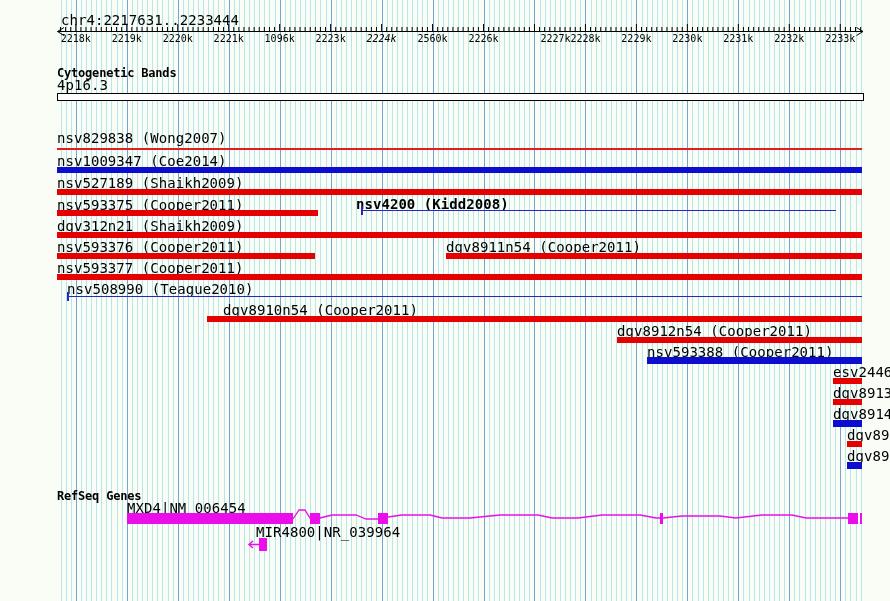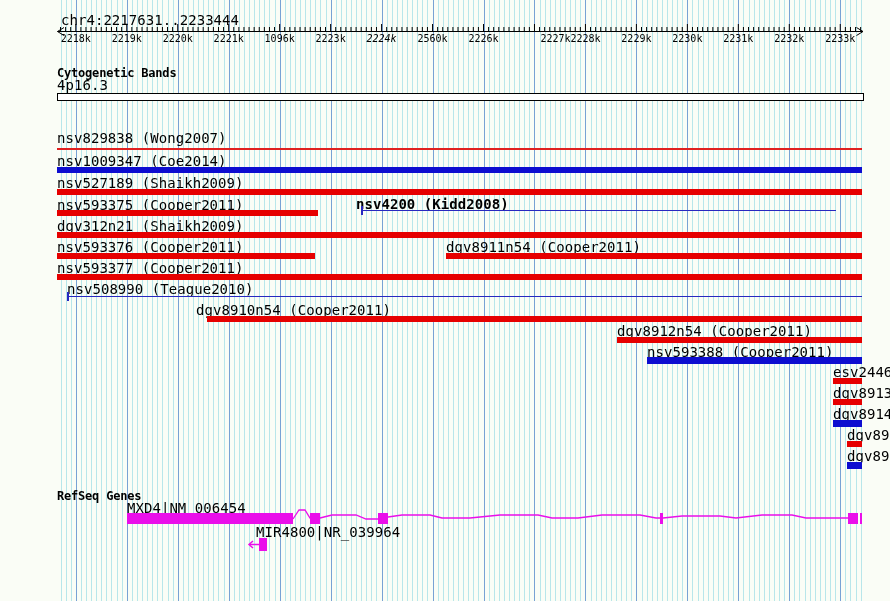--- a/index.html
+++ b/index.html
@@ -223,21 +223,21 @@
       <div class="bar" style="left: 57px; top: 232px; width: 805px; height: 6px; background: rgb(230, 0, 0);"></div>
       <div class="lbl" style="left: 57px; top: 242px;">nsv593376 (Cooper2011)</div>
       <div class="bar" style="left: 57px; top: 253px; width: 258px; height: 6px; background: rgb(230, 0, 0);"></div>
       <div class="lbl" style="left: 446px; top: 242px;">dgv8911n54 (Cooper2011)</div>
       <div class="bar" style="left: 446px; top: 253px; width: 416px; height: 6px; background: rgb(230, 0, 0);"></div>
       <div class="lbl" style="left: 57px; top: 263px;">nsv593377 (Cooper2011)</div>
       <div class="bar" style="left: 57px; top: 274px; width: 805px; height: 6px; background: rgb(230, 0, 0);"></div>
       <div class="lbl" style="left: 67px; top: 284px;">nsv508990 (Teague2010)</div>
       <div class="bar" style="left: 67px; top: 296px; width: 795px; height: 1px; background: rgb(40, 40, 192);"></div>
       <div class="bar" style="left: 67px; top: 292px; width: 2px; height: 9px; background: rgb(40, 40, 192);"></div>
-      <div class="lbl" style="left: 196px; top: 305px;">dgv8910n54 (Cooper2011)</div>
+      <div class="lbl" style="left: 223px; top: 305px;">dgv8910n54 (Cooper2011)</div>
       <div class="bar" style="left: 207px; top: 316px; width: 655px; height: 6px; background: rgb(230, 0, 0);"></div>
       <div class="lbl" style="left: 617px; top: 326px;">dgv8912n54 (Cooper2011)</div>
       <div class="bar" style="left: 617px; top: 337px; width: 245px; height: 6px; background: rgb(230, 0, 0);"></div>
       <div class="lbl" style="left: 647px; top: 347px;">nsv593388 (Cooper2011)</div>
       <div class="bar" style="left: 647px; top: 357px; width: 215px; height: 7px; background: rgb(13, 13, 208);"></div>
       <div class="lbl" style="left: 833px; top: 367px;">esv24467 (C</div>
       <div class="bar" style="left: 833px; top: 378px; width: 29px; height: 6px; background: rgb(230, 0, 0);"></div>
       <div class="lbl" style="left: 833px; top: 388px;">dgv8913n54</div>
       <div class="bar" style="left: 833px; top: 399px; width: 29px; height: 6px; background: rgb(230, 0, 0);"></div>
       <div class="lbl" style="left: 833px; top: 409px;">dgv8914n54</div>

